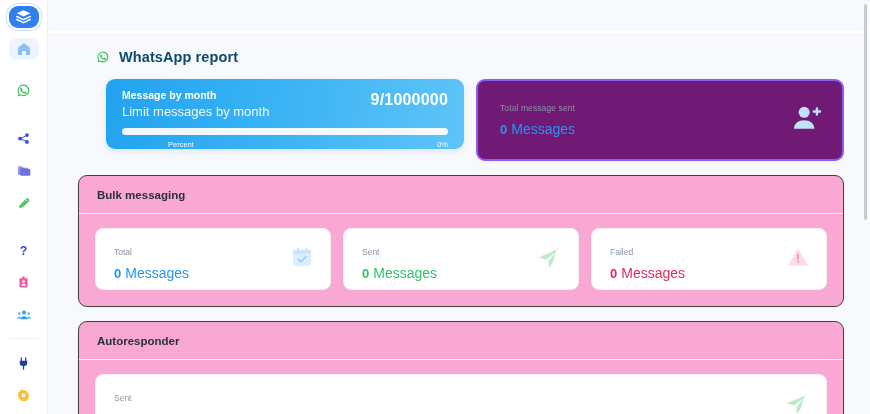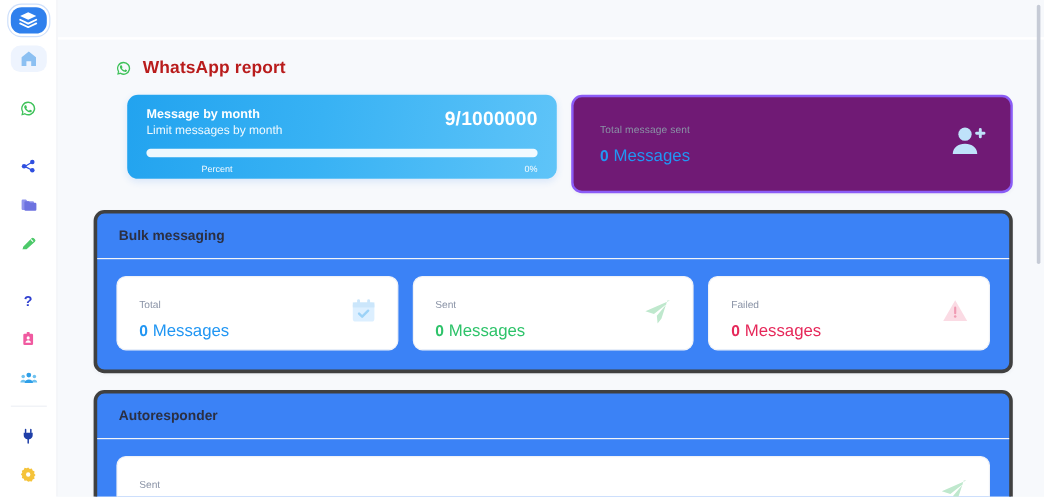--- a/index.html
+++ b/index.html
@@ -59,37 +59,37 @@
     background: #f7f9fc;
     padding: 0 26px 0 30px;
     overflow: hidden;
   }
 
   .page-title {
     display: flex; align-items: center; gap: 9px;
     padding: 16px 0 14px 18px;
   }
   .page-title .ttl {
-    font-size: 14.5px; font-weight: bold; color: #b91c1c; letter-spacing: .1px;
+    font-size: 14.5px; font-weight: bold; color: #0c4a6e; letter-spacing: .1px;
   }
 
   
   .row1 { display: flex; gap: 12px; padding: 0 0 0 0; margin-left: 28px; }
 
   .limit-card {
     width: 358px; height: 70px; border-radius: 9px;
     background: linear-gradient(100deg, #22a3ef 0%, #38b2f4 45%, #5fc4f8 100%);
     padding: 10px 16px 8px 16px;
     color: #ffffff;
     position: relative;
     box-shadow: 0 2px 6px rgba(47,128,237,.14);
   }
   .limit-top { display: flex; justify-content: space-between; align-items: flex-start; }
   .limit-h { font-size: 10.5px; font-weight: bold; line-height: 1.25; }
-  .limit-sub { font-size: 10px; opacity: .92; margin-top: 2px; }
+  .limit-sub { font-size: 13px; opacity: .92; margin-top: 2px; }
   .limit-num { font-size: 16px; font-weight: bold; letter-spacing: .2px; line-height: 1; margin-top: 3px; }
   .bar-track {
     margin-top: 9px; height: 7px; border-radius: 4px;
     background: rgba(255,255,255,.92);
     overflow: hidden;
   }
   .bar-fill { height: 100%; width: 0%; background: #ffffff; border-radius: 4px; }
   .limit-foot { display: flex; justify-content: space-between; margin-top: 5px; font-size: 7.5px; opacity: .95; padding-left: 46px; }
 
   .sent-card {
@@ -104,21 +104,21 @@
   .metric .big { font-size: 13px; font-weight: bold; }
   .metric .unit { font-size: 14px; }
   .metric.blue .big, .metric.blue .unit { color: #2196f3; }
   .metric.green .big, .metric.green .unit { color: #2ec36a; }
   .metric.red .big, .metric.red .unit { color: #e6285a; }
   .card-icon { position: absolute; right: 18px; top: 50%; transform: translateY(-50%); }
 
   
   .panel {
     margin-top: 14px;
-    background: #3b82f6; border: 3px solid #404040; border-radius: 9px;
+    background: #f9a8d4; border: 1px solid #404040; border-radius: 9px;
     box-shadow: 0 1px 3px rgba(30,40,80,.04);
   }
   .panel-head {
     padding: 13px 18px 12px 18px;
     border-bottom: 1px solid #f2f4f8;
     font-size: 11.5px; font-weight: bold; color: #2b2f42;
   }
   .panel-body { padding: 14px 16px 16px 16px; display: flex; gap: 12px; }
   .stat-card {
     flex: 1 1 0; height: 62px; border-radius: 8px;

